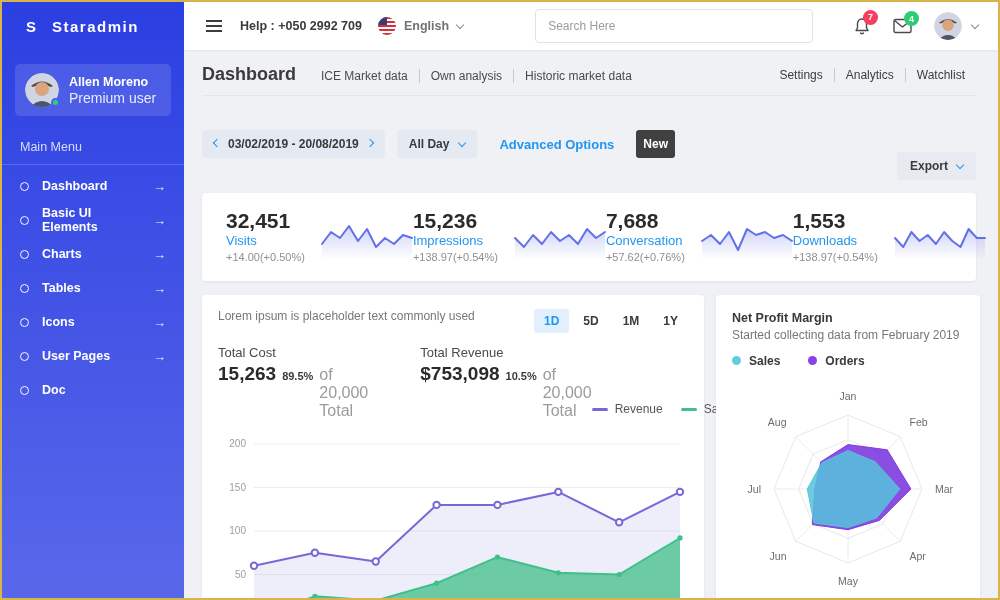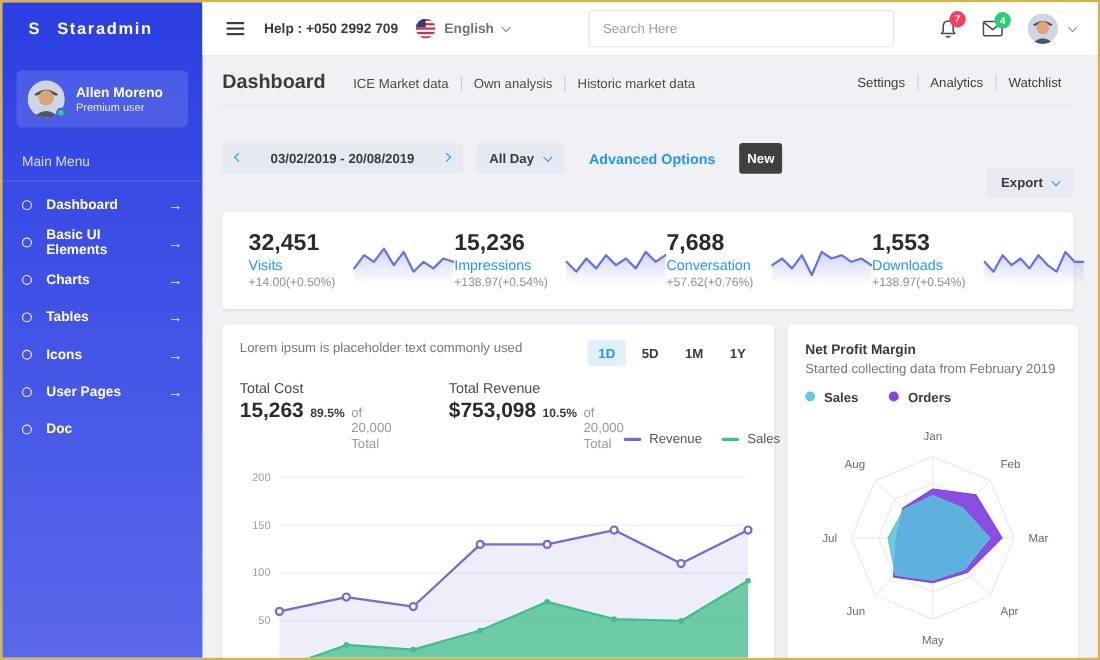--- a/index.html
+++ b/index.html
@@ -10,21 +10,21 @@
   
   .sidebar{width:182px;flex:0 0 182px;background:linear-gradient(180deg,#2b3fe2 0%,#5968ea 100%);color:#fff;display:flex;flex-direction:column;}
   .logo-bar{height:48px;display:flex;align-items:center;padding-left:24px;gap:16px;flex:0 0 48px;}
   .logo-mark{font-size:15px;font-weight:bold;}
   .logo-text{font-size:15px;font-weight:bold;letter-spacing:1.5px;}
   .user-card{margin:14px 13px 0;background:rgba(255,255,255,0.13);border-radius:5px;padding:9px 10px;display:flex;align-items:center;gap:10px;}
   .avatar-sm{width:34px;height:34px;border-radius:50%;position:relative;flex:0 0 34px;overflow:visible;}
   .avatar-sm .ph,.avatar-top .ph{width:100%;height:100%;border-radius:50%;display:block;}
   .status-dot{position:absolute;right:-1px;bottom:0;width:9px;height:9px;background:#23d67c;border-radius:50%;border:2px solid #4d5fe9;}
   .user-name{font-size:12.5px;font-weight:bold;line-height:1.35;}
-  .user-role{font-size:10px;color:rgba(255,255,255,0.88);}
+  .user-role{font-size:14px;color:rgba(255,255,255,0.88);}
   .menu-label{margin:24px 18px 10px;font-size:12.5px;color:rgba(255,255,255,0.8);}
   .menu-sep{border-bottom:1px solid rgba(255,255,255,0.18);margin:0 0 4px;}
   .menu{display:flex;flex-direction:column;}
   .menu-item{height:34px;display:flex;align-items:center;gap:13px;padding:0 18px;font-size:12.5px;font-weight:bold;cursor:pointer;}
   .menu-item .ring{width:9px;height:9px;border:1.5px solid rgba(255,255,255,0.95);border-radius:50%;flex:0 0 9px;}
   .menu-item .arrow{margin-left:auto;font-size:13px;color:rgba(255,255,255,0.9);font-weight:normal;}
 
   
   .main{flex:1;display:flex;flex-direction:column;min-width:0;}
   .topbar{height:48px;flex:0 0 48px;background:#fff;display:flex;align-items:center;padding:0 20px 0 20px;gap:16px;box-shadow:0 1px 2px rgba(0,0,0,0.05);}
@@ -51,21 +51,21 @@
   .ph-left{display:flex;align-items:baseline;}
   .page-title{font-size:18px;font-weight:600;color:#3b3b3b;margin-right:14px;}
   .subnav{display:flex;align-items:baseline;}
   .subnav-link{font-size:12px;color:#4a4a4a;padding:0 11px;border-right:1px solid #c9c9cf;cursor:pointer;}
   .subnav-link:last-child{border-right:none;}
   .ph-right{display:flex;align-items:baseline;}
   .ph-right .subnav-link{color:#3c3c3c;}
 
   .controls{display:flex;align-items:center;margin:12px 0 13px;gap:12px;}
   .pill{background:#e4e9f2;border-radius:3px;height:28px;display:flex;align-items:center;padding:0 12px;font-size:12px;font-weight:bold;color:#3a3a3a;cursor:pointer;}
-  .date-pill{gap:26px;}
+  .date-pill{gap:8px;}
   .allday-pill{gap:10px;}
   .adv-link{font-size:13px;font-weight:bold;color:#2196f3;margin-left:10px;cursor:pointer;}
   .btn-new{background:#404040;color:#fff;border:none;border-radius:3px;font-size:12px;font-weight:bold;padding:7px 7px;margin-left:10px;cursor:pointer;font-family:inherit;}
   .btn-export{margin-left:auto;background:#e7ebf1;border:none;border-radius:3px;font-size:12px;font-weight:bold;color:#3a3a3a;padding:0 13px;height:28px;display:flex;align-items:center;gap:9px;cursor:pointer;font-family:inherit;margin-top:44px;}
 
   .card{background:#fff;border-radius:4px;box-shadow:0 1px 3px rgba(0,0,0,0.07);}
   .stats-card{display:flex;justify-content:space-between;align-items:center;padding:14px 24px;height:88px;margin-bottom:14px;}
   .stat{display:flex;align-items:center;gap:16px;}
   .stat-value{font-size:21px;font-weight:bold;color:#2b2b2b;line-height:1.15;}
   .stat-label{font-size:13px;color:#2196f3;line-height:1.3;}
@@ -77,21 +77,21 @@
   .sc-title{font-size:12.5px;font-weight:bold;color:#3a3a3a;line-height:1.5;}
   .sc-sub{font-size:12px;color:#76767e;}
   .tabs{display:flex;gap:4px;}
   .tab{font-size:12px;font-weight:bold;color:#3a3a3a;padding:5px 10px;border-radius:3px;cursor:pointer;}
   .tab.active{color:#2196f3;background:#e2f0fd;}
   .totals-row{display:flex;align-items:flex-end;margin-top:12px;}
   .total-block .t-label{font-size:13px;color:#4a4a4a;margin-bottom:3px;}
   .t-line{display:flex;align-items:baseline;gap:6px;}
   .t-value{font-size:19px;font-weight:bold;color:#2b2b2b;}
   .t-pct{font-size:11px;font-weight:bold;color:#3a3a3a;}
-  .t-of{font-size:12px;color:#9a9aa0;}
+  .t-of{font-size:16px;color:#9a9aa0;}
   .total-block+.total-block{margin-left:52px;}
   .chart-legend{margin-left:auto;display:flex;align-items:center;gap:18px;padding-bottom:4px;}
   .leg-item{display:flex;align-items:center;gap:7px;font-size:12px;color:#55555c;}
   .leg-dash{width:16px;height:3px;border-radius:2px;display:inline-block;}
 
   .profit-card{flex:1;padding:14px 16px;display:flex;flex-direction:column;}
   .dot-legend{display:flex;gap:28px;margin-top:12px;}
   .dot-item{display:flex;align-items:center;gap:8px;font-size:12px;font-weight:bold;color:#3a3a3a;}
   .leg-dot{width:9px;height:9px;border-radius:50%;display:inline-block;}
   .radar-wrap{flex:1;display:flex;align-items:center;justify-content:center;}

